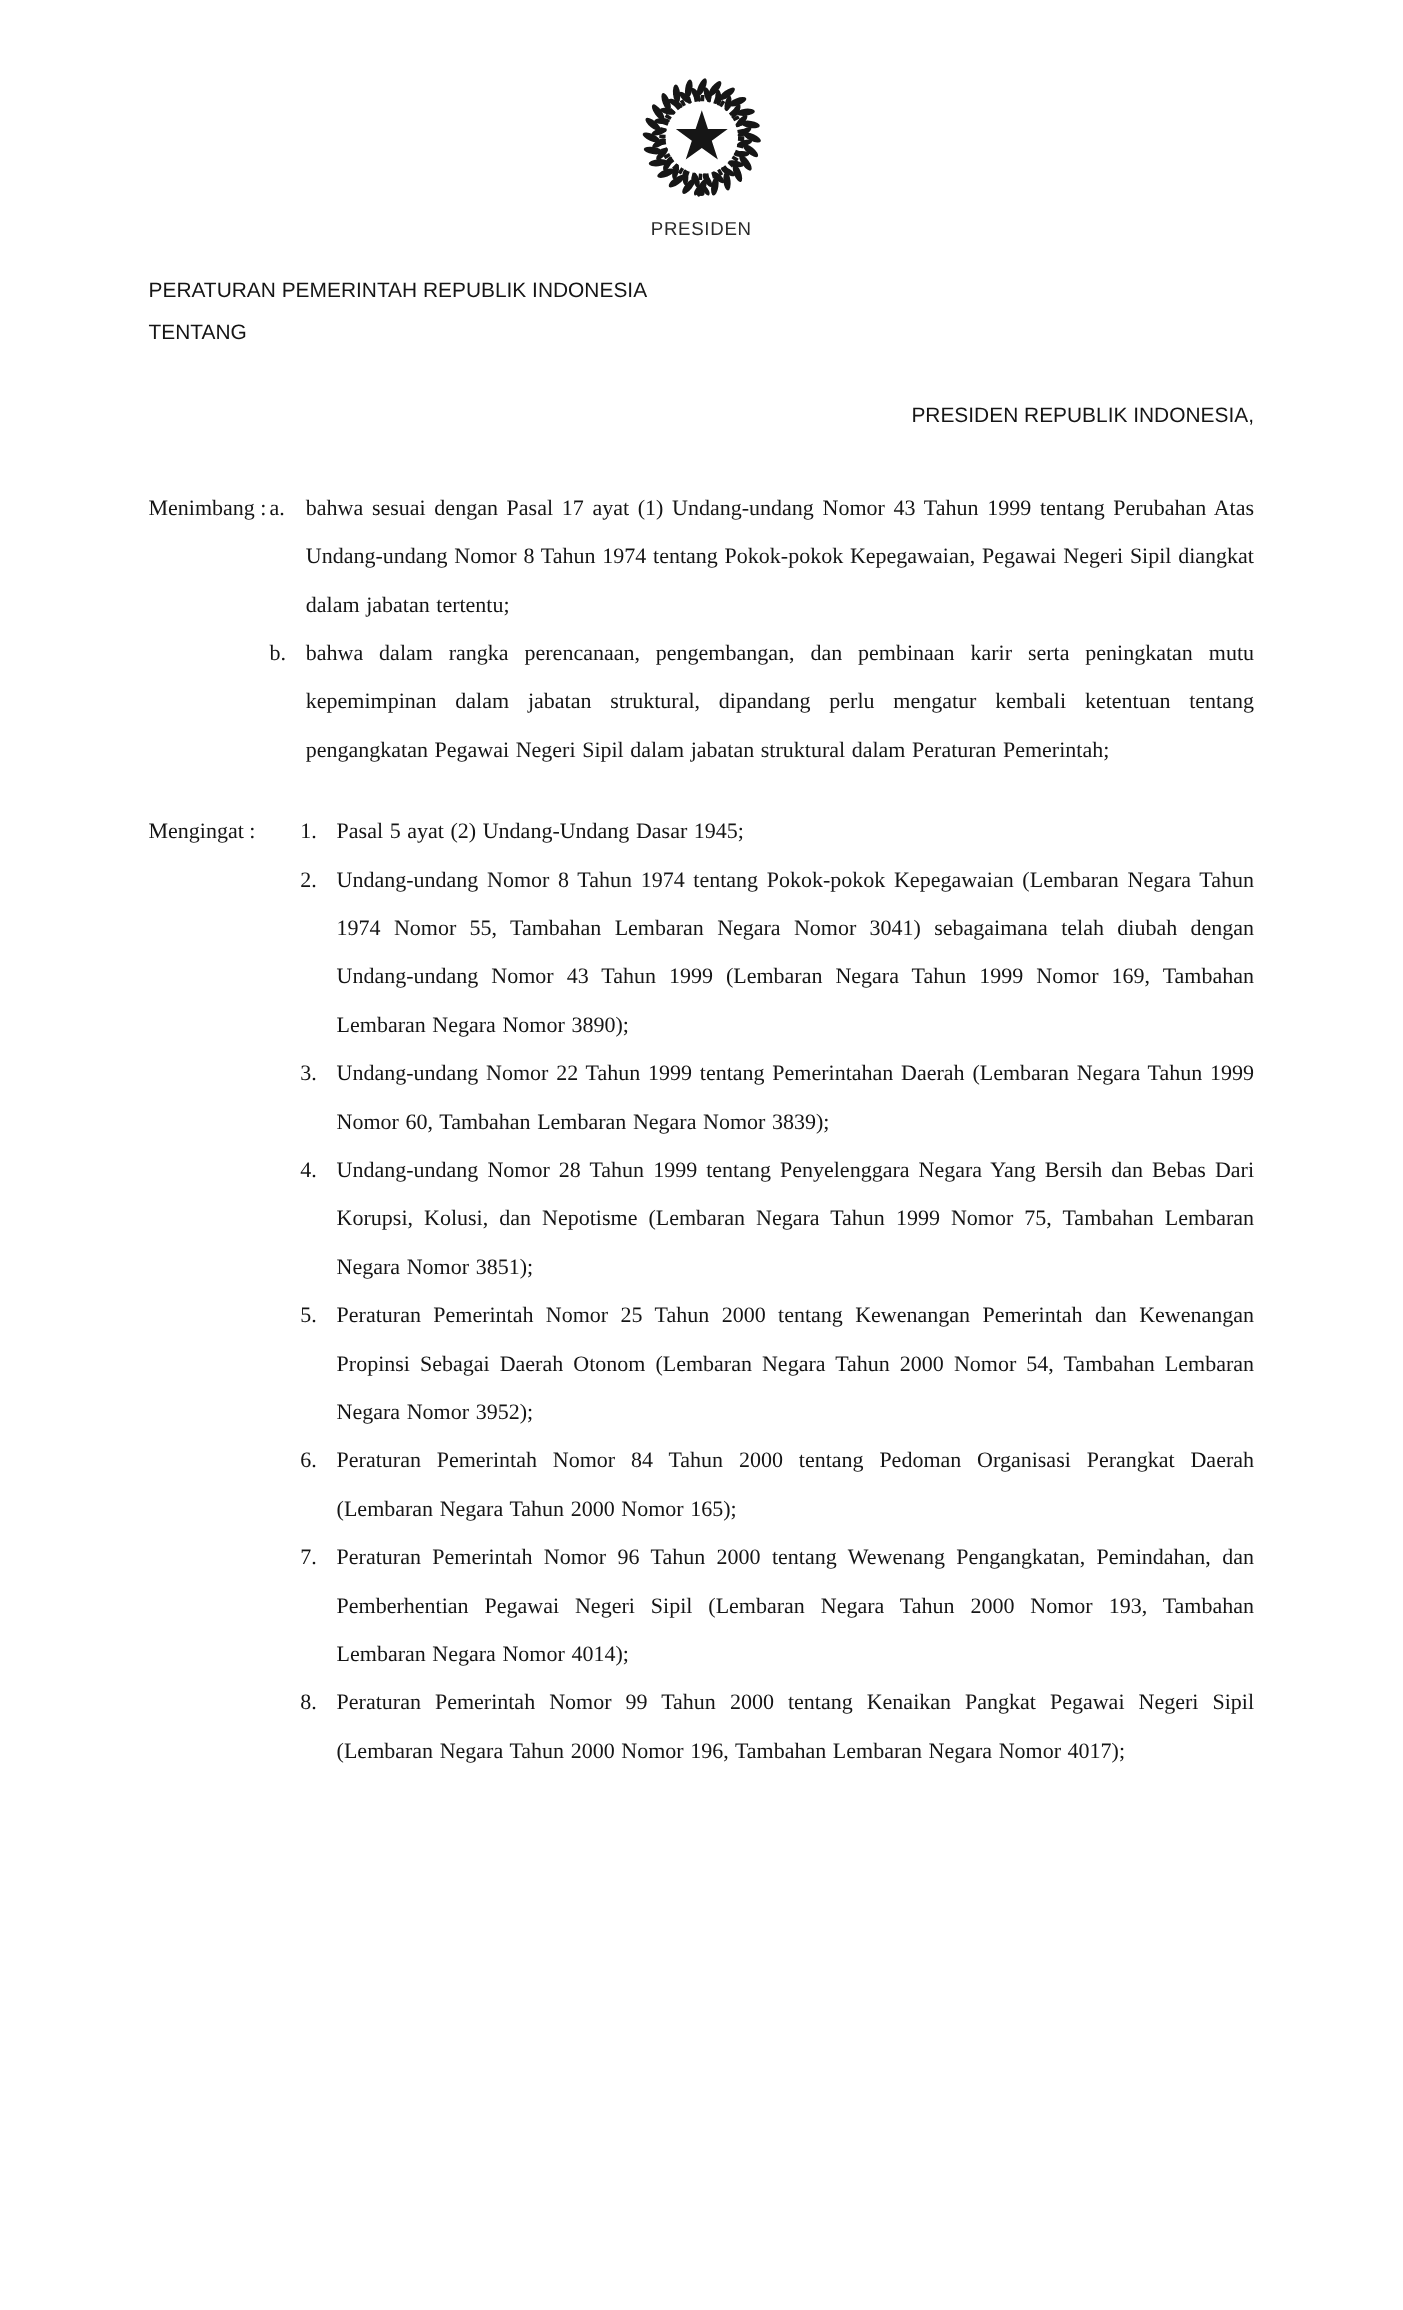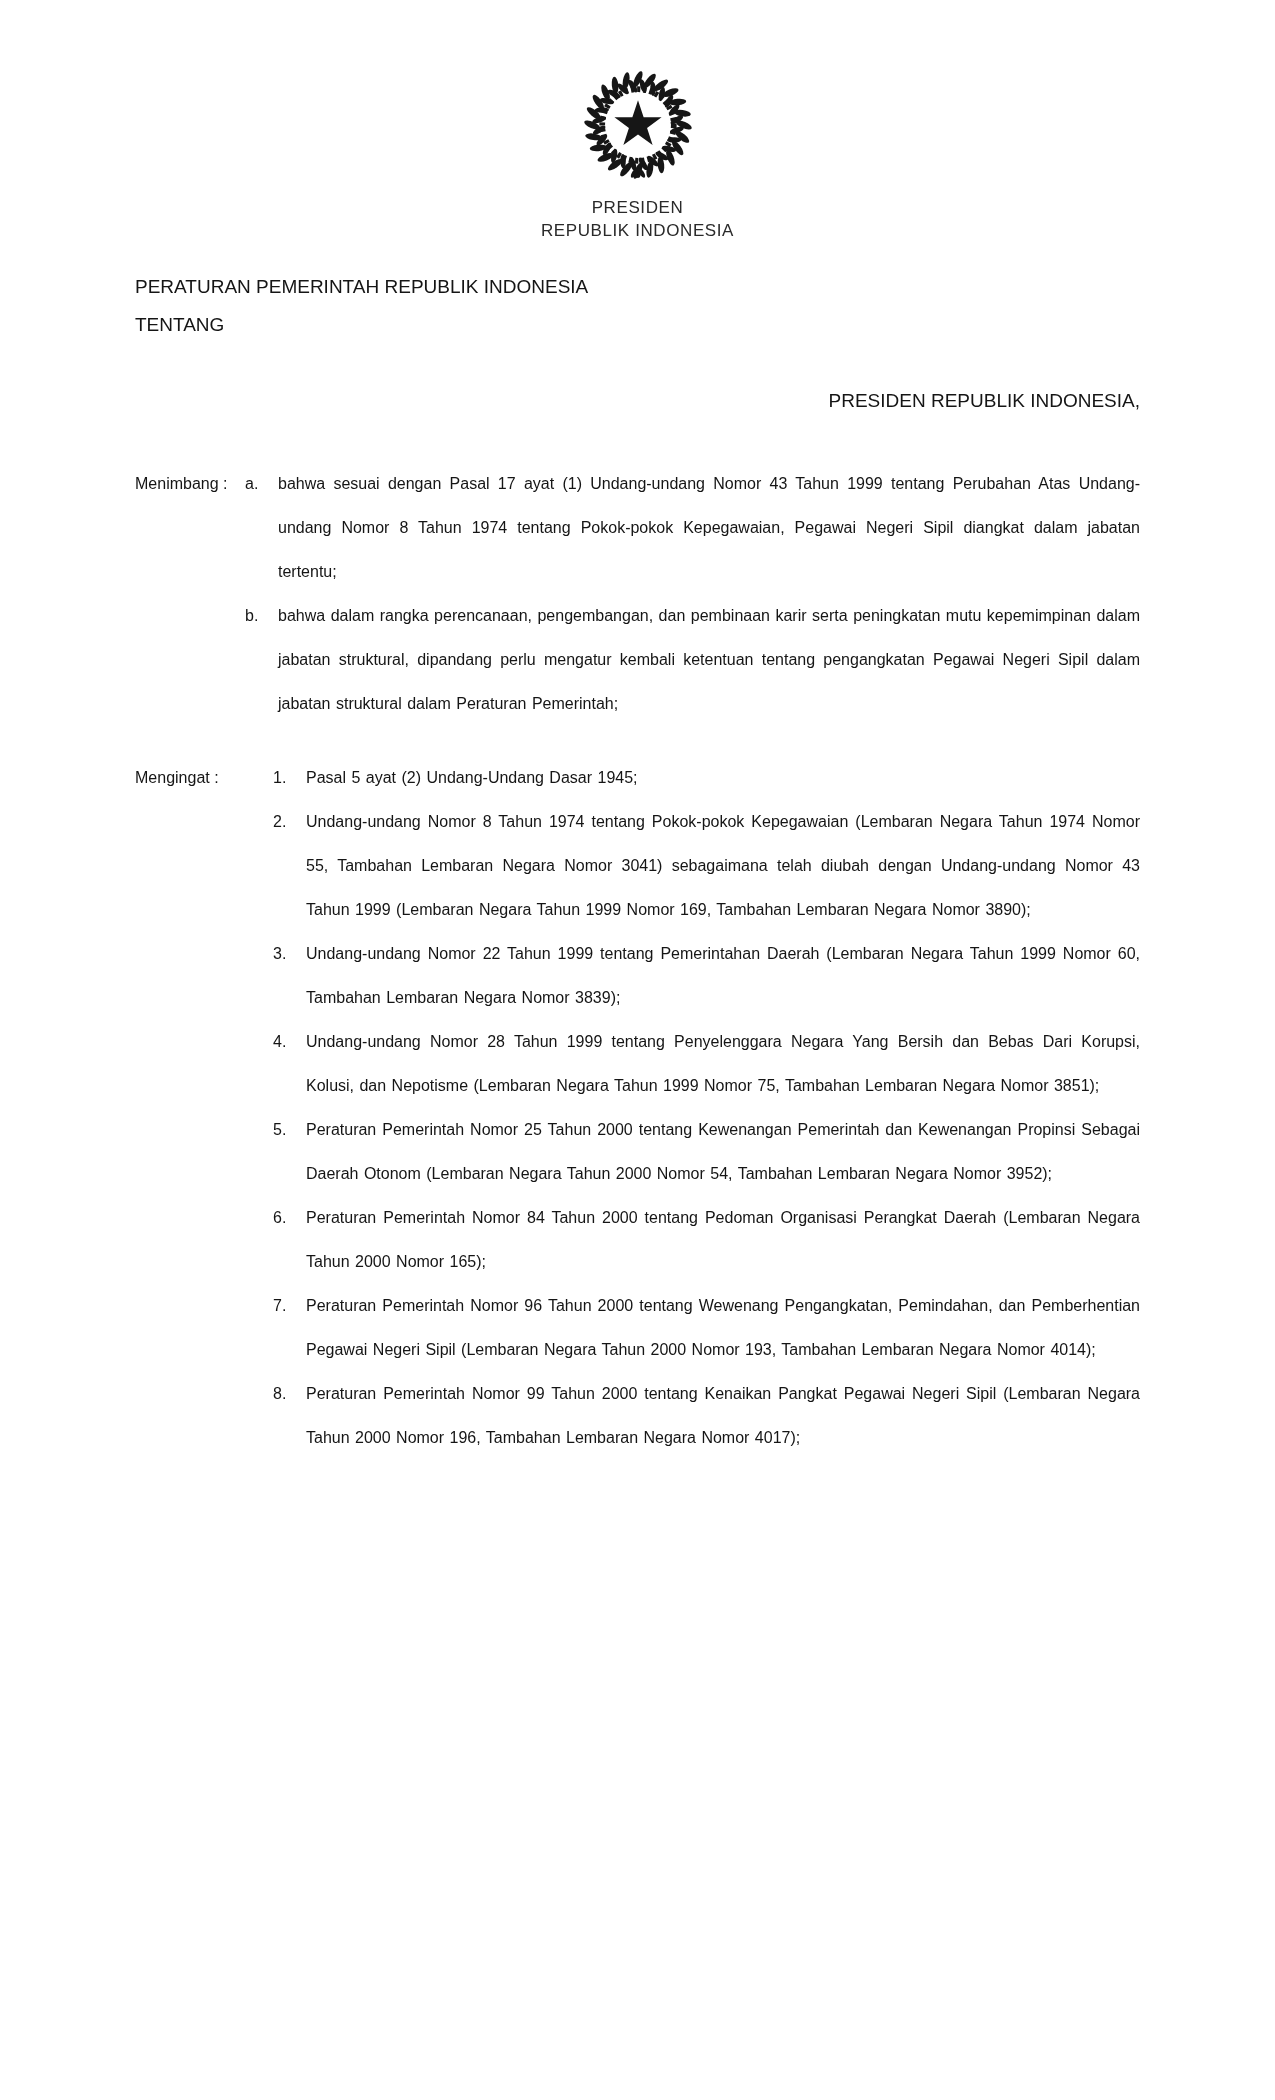--- a/index.html
+++ b/index.html
@@ -33,21 +33,22 @@
     color: #151515;
   }
   .salutation {
     margin-top: 46px;
     text-align: right;
     font-size: 19px;
   }
   .clause {
     display: grid;
     grid-template-columns: 110px 1fr;
-    font-size: 16px;
+    font-size: 20px;
+    font-family: Liberation Serif, serif;
   }
   .clause-menimbang { margin-top: 50px; }
   .clause-mengingat { margin-top: 30px; gap: 28px; }
   .clause-label {
     line-height: 44px;
     white-space: nowrap;
   }
   .clause-items { }
   .item {
     display: grid;
@@ -126,21 +127,20 @@
           <circle r="37.5" fill="none" stroke="#161616" stroke-width="6" stroke-dasharray="3.4 3.1"></circle>
           <polygon points="0,-26 5.9,-8.1 24.7,-8 9.5,3.1 15.3,21 0,10 -15.3,21 -9.5,3.1 -24.7,-8 -5.9,-8.1"></polygon>
           <ellipse cx="-3.5" cy="50" rx="2.5" ry="6" transform="rotate(35 -3.5 50)"></ellipse>
           <ellipse cx="3.5" cy="50" rx="2.5" ry="6" transform="rotate(-35 3.5 50)"></ellipse>
           <circle cx="0" cy="53" r="2.6"></circle>
         </g>
       </svg>
     </span>
     <div class="org">
       <div>PRESIDEN</div>
-      <div>REPUBLIK INDONESIA</div>
     </div>
   </header>
 
   <section class="title-block">
     <div>PERATURAN PEMERINTAH REPUBLIK INDONESIA</div>
     <div>TENTANG</div>
   </section>
 
   <div class="salutation">PRESIDEN REPUBLIK INDONESIA,</div>
 

